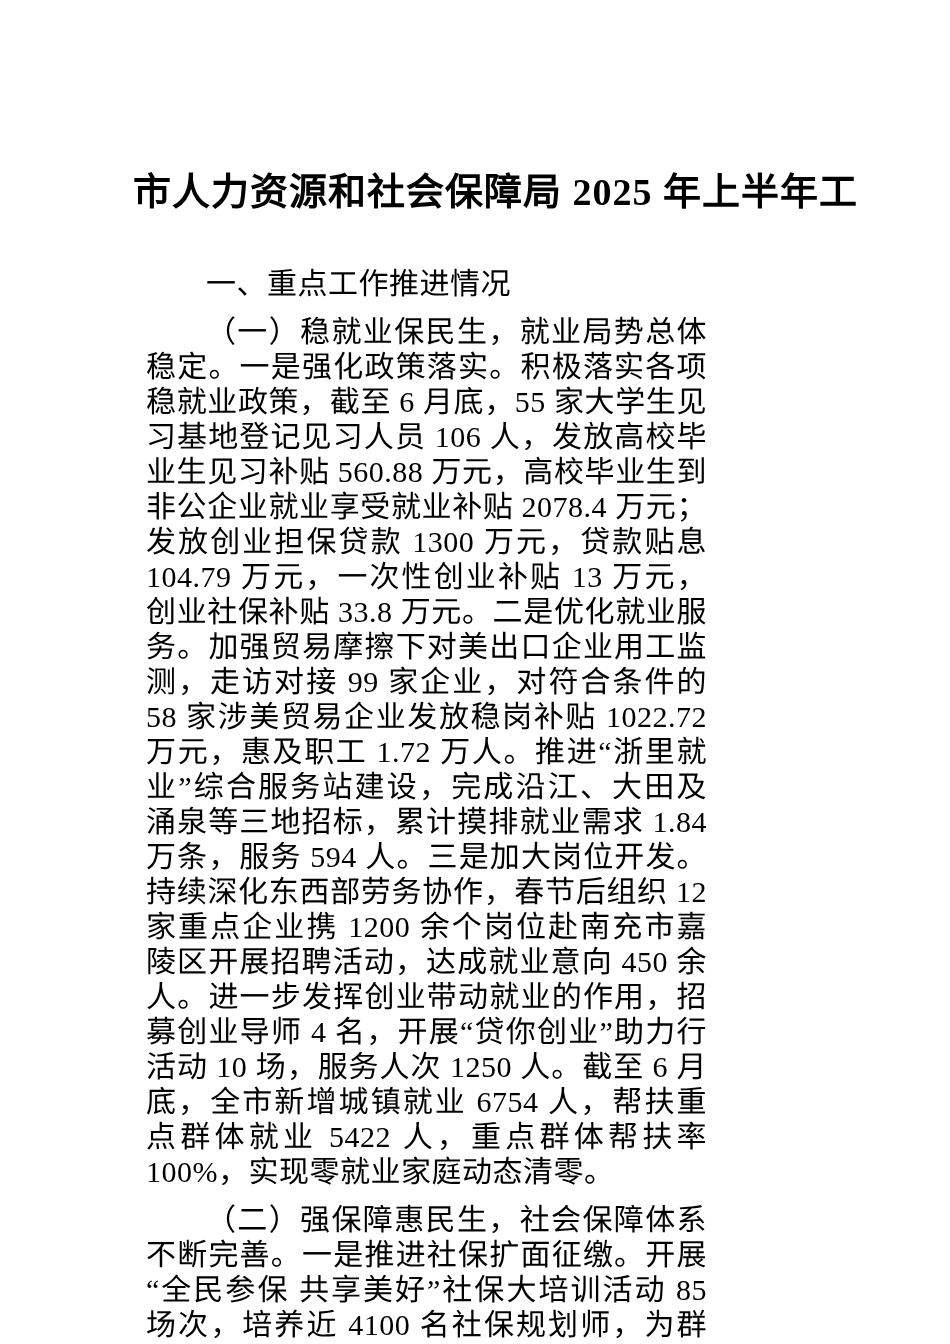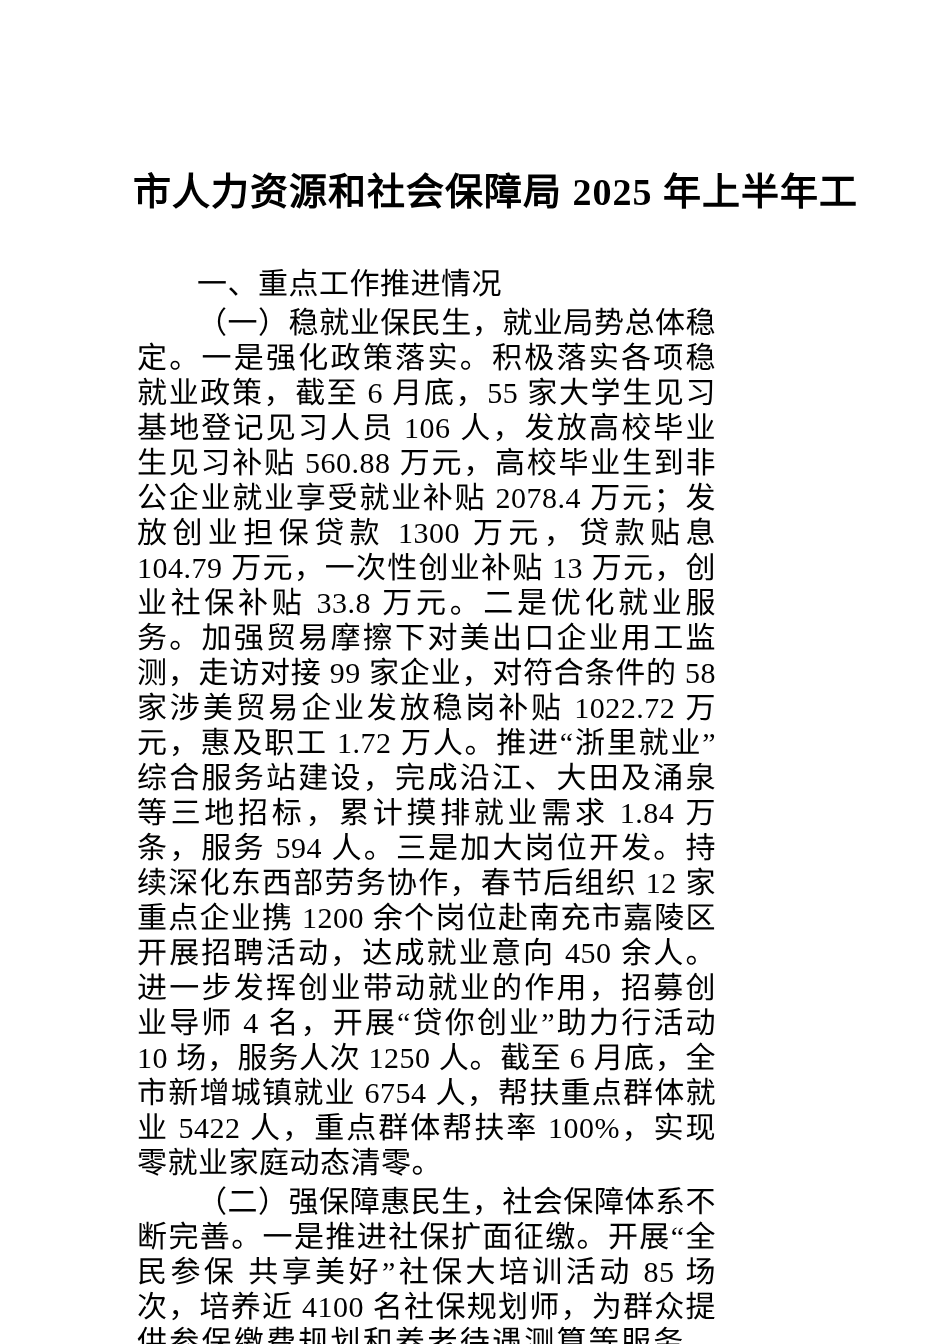--- a/index.html
+++ b/index.html
@@ -28,21 +28,21 @@
     font-size: 38px;
     line-height: 68px;
     letter-spacing: 1px;
     margin: 0 0 40px 0;
   }
   .doc-title .title-line {
     display: block;
     white-space: nowrap;
   }
   .doc-body p {
-    margin: 4px;
+    margin: 13px;
     font-size: 30px;
     line-height: 35px;
     text-indent: 2em;
     text-align: justify;
     letter-spacing: 0.5px;
   }
   .section-heading {
     font-weight: normal;
   }
 </style>

